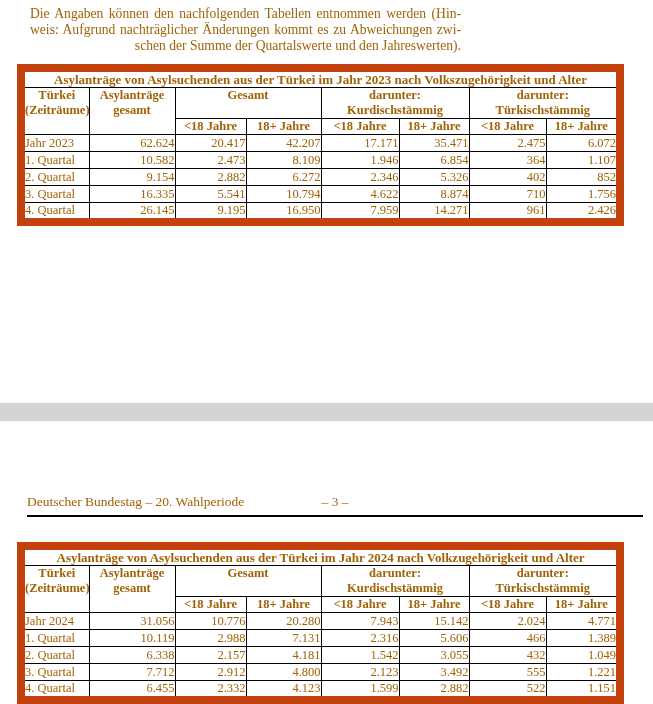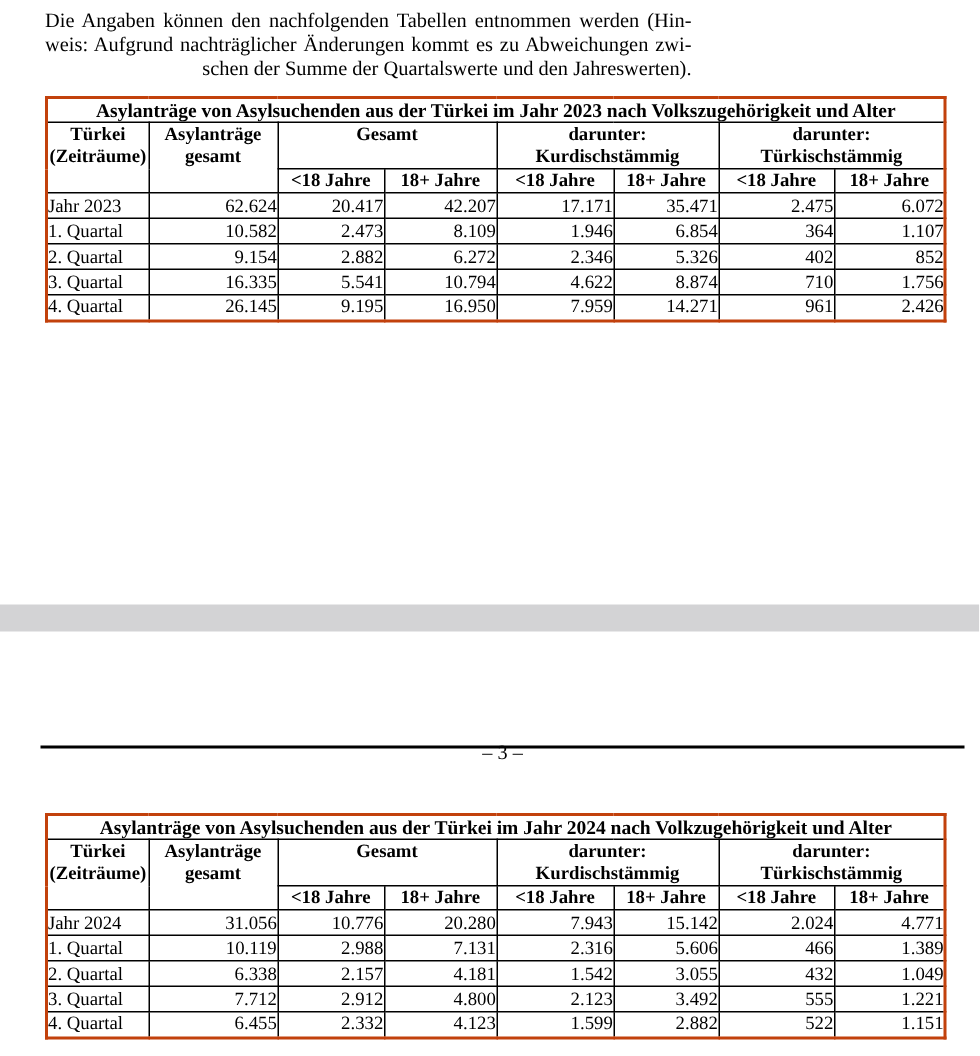--- a/index.html
+++ b/index.html
@@ -1,30 +1,30 @@
 <!DOCTYPE html>
 <html><head>
 <meta charset="utf-8">
 <style>
   html,body { margin:0; padding:0; background:#ffffff; }
   .page {
     position:relative; width:653px; height:704px; background:#ffffff;
-    overflow:hidden; font-family:"Liberation Serif", serif; color:#000000;
+    overflow:hidden; font-family:"Liberation Serif", serif; color:#a16207;
   }
   
   .intro { position:absolute; left:30px; top:6px; width:431px;
            font-size:13.6px; line-height:16px; }
   .intro .jline { text-align:justify; text-align-last:justify; }
   .intro .lastline { text-align:right; }
 
   
   table.datatable {
-    position:absolute; left:30px; width:599px;
+    position:absolute; left:17px; width:599px;
     border-collapse:collapse; table-layout:fixed;
-    border:2px solid #c2410c; font-size:12.5px;
+    border:8px solid #c2410c; font-size:12.5px;
   }
   .t2023 { top:64px; }
   .t2024 { top:542px; }
   table.datatable th, table.datatable td { border:1px solid #000; padding:0; }
   tr.title-row { height:15px; }
   tr.title-row th { font-size:13px; font-weight:bold; text-align:center; padding:0 2px; }
   tr.h1 { height:31px; }
   tr.h2 { height:16px; }
   table.datatable thead th { font-weight:bold; vertical-align:top; text-align:center; line-height:15px; }
   .hl { display:block; }
@@ -153,20 +153,21 @@
           <td class="cn">961</td>
           <td class="cn">2.426</td>
         </tr>
       </tbody>
   </table>
 
   <div class="break-bar"></div>
 
   <div class="run-header">
     <span class="rh-center">– 3 –</span>
+    <span class="rh-left">Deutscher Bundestag – 20. Wahlperiode</span>
   </div>
 
   <table class="datatable t2024">
     <colgroup>
       <col style="width:68px">
         <col style="width:86px">
         <col style="width:71px">
         <col style="width:75px">
       <col style="width:78px">
         <col style="width:70px">

